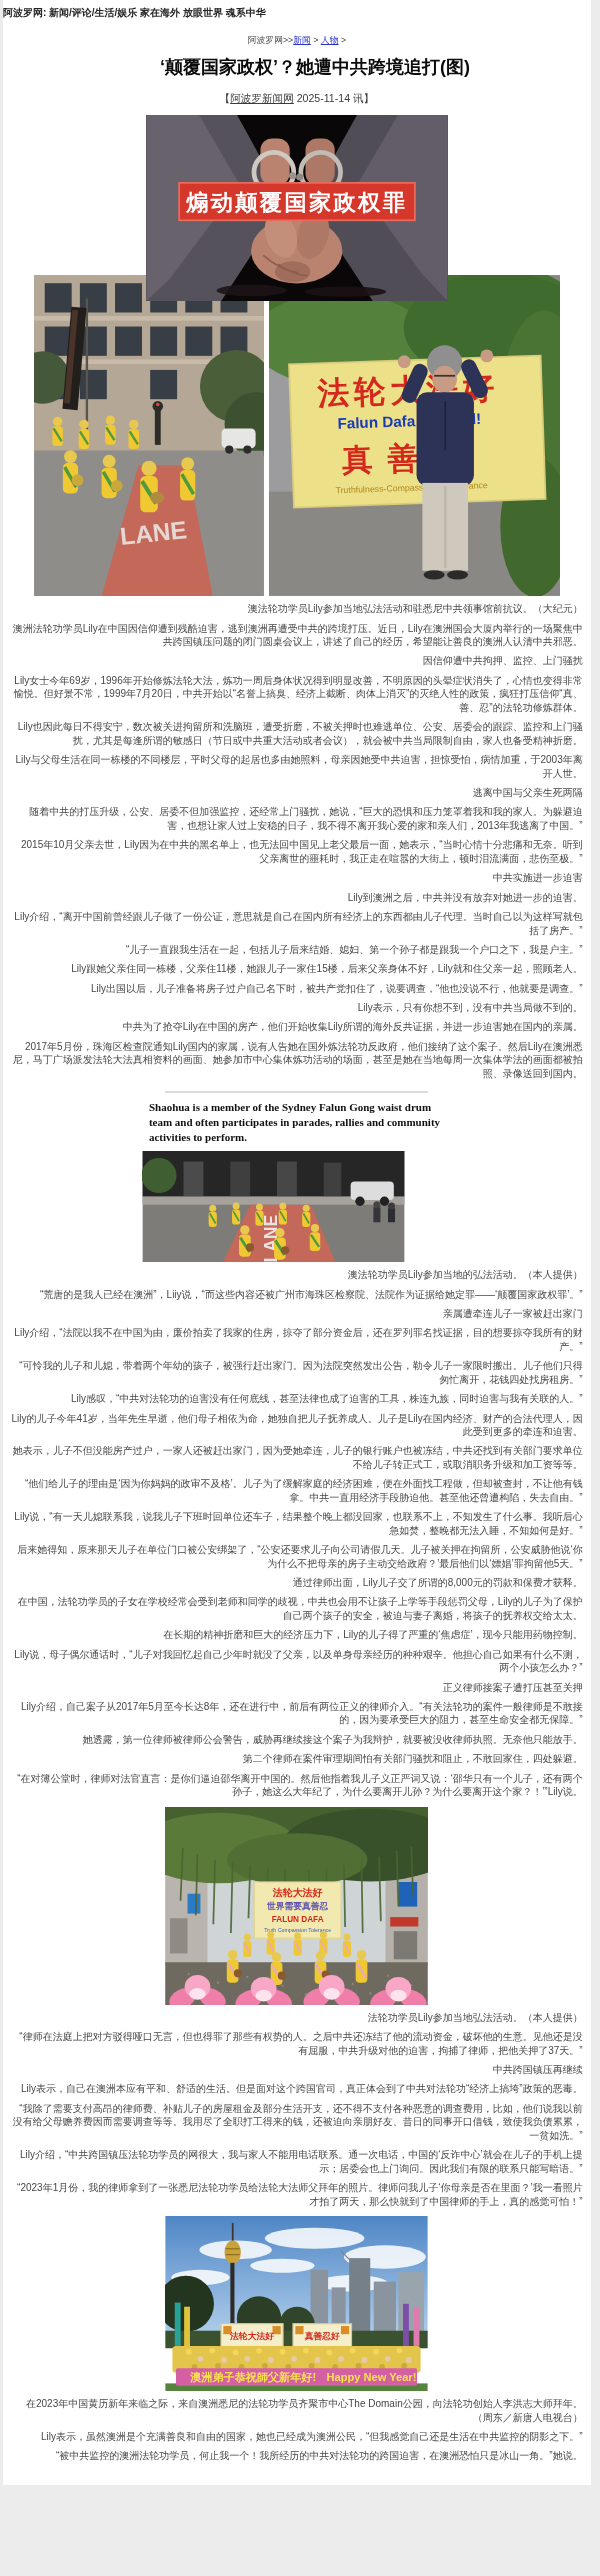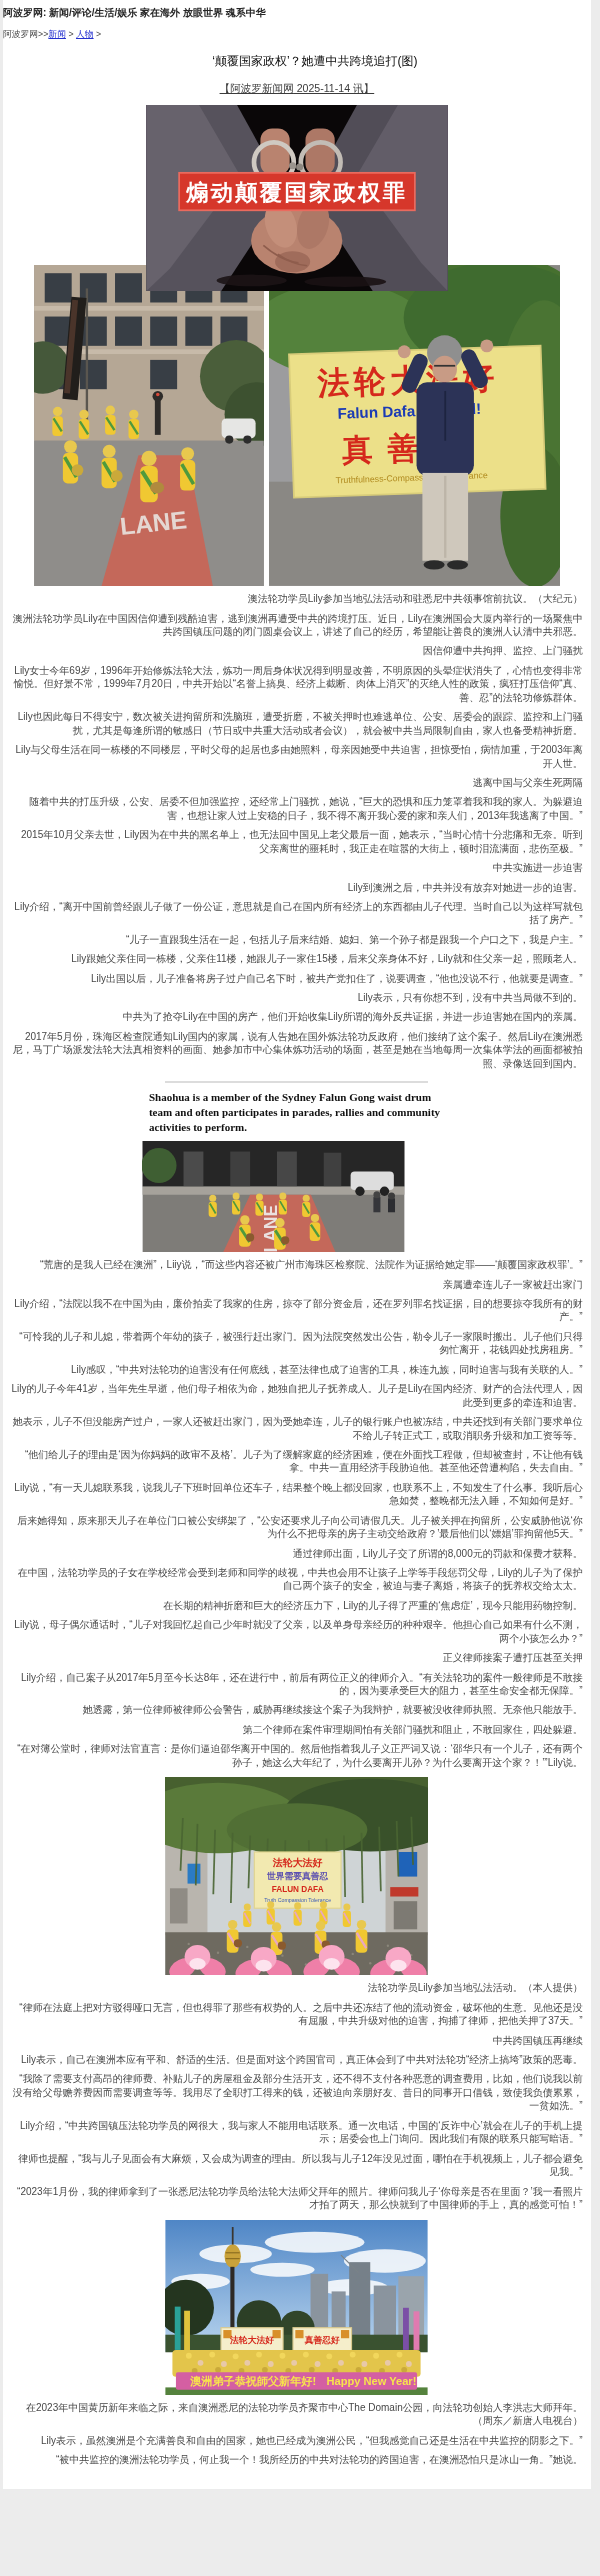--- a/index.html
+++ b/index.html
@@ -1,23 +1,23 @@
 <!DOCTYPE html>
 <html style="font-size:9.4px"><head>
 <meta charset="utf-8">
 <style>
   html,body{margin:0;padding:0;background:#ececec;}
   body{width:600px;font-family:"Liberation Sans","DejaVu Sans",sans-serif;}
   .page{margin-left:2.9px;width:588px;background:#ffffff;box-sizing:border-box;padding:5.9px 0 16.4px 0;}
   .inner{margin:0 8.2px;}
   .tagline{text-align:left;font-size:10px;font-weight:bold;color:#262626;line-height:14px;}
-  .breadcrumb{text-align:left;font-size:8.8px;color:#454545;line-height:13px;margin-top:8px;}
+  .breadcrumb{text-align:center;font-size:8.8px;color:#454545;line-height:13px;margin-top:14px;}
   a.blue{color:#2430cf;text-decoration:underline;cursor:pointer;}
-  .title{text-align:center;font-size:12px;font-weight:normal;color:#0b0b0b;line-height:21px;margin-top:10.6px;padding-left:36px;}
-  .dateline{text-align:center;font-size:10.6px;color:#3c3c3c;line-height:15.2px;margin-top:5.9px;text-decoration:underline;}
+  .title{text-align:center;font-size:18px;font-weight:bold;color:#0b0b0b;line-height:21px;margin-top:10.6px;padding-left:36px;}
+  .dateline{text-align:center;font-size:10.6px;color:#3c3c3c;line-height:15.2px;margin-top:5.9px;}
   .dateline a{color:#3c3c3c;text-decoration:underline;}
   .blk{font-size:10px;line-height:13.5px;color:#474747;margin:5.9px 0;text-align:right;}
   .h{color:#474747;}
   .cap{color:#474747;}
   figure{margin:0;padding:0;}
   .fig1{width:302px;height:152px;margin:9.4px auto 2.3px auto;position:relative;background:#f0abfc;}
   .fig2{width:526px;height:321px;margin:8.2px auto 1.2px auto;display:flex;background:#fff;}
   .fig2 .gap{width:4.7px;background:#fff;}
   .divider{width:263px;height:1.8px;background:#dcdcdc;margin:10.6px auto 5.9px auto;}
   .shaohua-card{width:310px;margin:0 auto;background:#fff;}
@@ -276,20 +276,21 @@
       </g>
       <rect x="395" y="96" width="12" height="26" fill="#35363a"></rect>
         <circle cx="401" cy="92" r="6" fill="#444"></circle>
       <rect x="420" y="98" width="12" height="24" fill="#2c2d31"></rect>
         <circle cx="426" cy="94" r="6" fill="#3c3c3c"></circle>
     </svg>
   </figure>
 
   <div class="inner">
     <div>
+        <p class="blk cap">澳法轮功学员Lily参加当地的弘法活动。（本人提供）</p>
         <p class="blk p">“荒唐的是我人已经在澳洲”，Liiy说，“而这些内容还被广州市海珠区检察院、法院作为证据给她定罪——‘颠覆国家政权罪’。”</p>
         <p class="blk h">亲属遭牵连儿子一家被赶出家门</p>
         <p class="blk p">Lily介绍，“法院以我不在中国为由，廉价拍卖了我家的住房，掠夺了部分资金后，还在罗列罪名找证据，目的想要掠夺我所有的财产。”</p>
         <p class="blk p">“可怜我的儿子和儿媳，带着两个年幼的孩子，被强行赶出家门。因为法院突然发出公告，勒令儿子一家限时搬出。儿子他们只得匆忙离开，花钱四处找房租房。”</p>
         <p class="blk p">Lily感叹，“中共对法轮功的迫害没有任何底线，甚至法律也成了迫害的工具，株连九族，同时迫害与我有关联的人。”</p>
         <p class="blk p">Lily的儿子今年41岁，当年先生早逝，他们母子相依为命，她独自把儿子抚养成人。儿子是Lily在国内经济、财产的合法代理人，因此受到更多的牵连和迫害。</p>
         <p class="blk p">她表示，儿子不但没能房产过户，一家人还被赶出家门，因为受她牵连，儿子的银行账户也被冻结，中共还找到有关部门要求单位不给儿子转正式工，或取消职务升级和加工资等等。</p>
         <p class="blk p">“他们给儿子的理由是‘因为你妈妈的政审不及格’。儿子为了缓解家庭的经济困难，便在外面找工程做，但却被查封，不让他有钱拿。中共一直用经济手段胁迫他。甚至他还曾遭构陷，失去自由。”</p>
         <p class="blk p">Lily说，“有一天儿媳联系我，说我儿子下班时回单位还车子，结果整个晚上都没回家，也联系不上，不知发生了什么事。我听后心急如焚，整晚都无法入睡，不知如何是好。”</p>
         <p class="blk p">后来她得知，原来那天儿子在单位门口被公安绑架了，“公安还要求儿子向公司请假几天。儿子被关押在拘留所，公安威胁他说‘你为什么不把母亲的房子主动交给政府？’最后他们以‘嫖娼’罪拘留他5天。”</p>
@@ -436,21 +437,20 @@
   </figure>
 
   <div class="inner">
     <div>
         <p class="blk cap">法轮功学员Lily参加当地弘法活动。（本人提供）</p>
         <p class="blk p">“律师在法庭上把对方驳得哑口无言，但也得罪了那些有权势的人。之后中共还冻结了他的流动资金，破坏他的生意。见他还是没有屈服，中共升级对他的迫害，拘捕了律师，把他关押了37天。”</p>
         <p class="blk h">中共跨国镇压再继续</p>
         <p class="blk p">Lily表示，自己在澳洲本应有平和、舒适的生活。但是面对这个跨国官司，真正体会到了中共对法轮功“经济上搞垮”政策的恶毒。</p>
         <p class="blk p">“我除了需要支付高昂的律师费、补贴儿子的房屋租金及部分生活开支，还不得不支付各种恶意的调查费用，比如，他们说我以前没有给父母赡养费因而需要调查等等。我用尽了全职打工得来的钱，还被迫向亲朋好友、昔日的同事开口借钱，致使我负债累累，一贫如洗。”</p>
         <p class="blk p">Lily介绍，“中共跨国镇压法轮功学员的网很大，我与家人不能用电话联系。通一次电话，中国的‘反诈中心’就会在儿子的手机上提示；居委会也上门询问。因此我们有限的联系只能写暗语。”</p>
-        <p class="blk p">律师也提醒，“我与儿子见面会有大麻烦，又会成为调查的理由。所以我与儿子12年没见过面，哪怕在手机视频上，儿子都会避免见我。”</p>
         <p class="blk p">“2023年1月份，我的律师拿到了一张悉尼法轮功学员给法轮大法师父拜年的照片。律师问我儿子‘你母亲是否在里面？’我一看照片才拍了两天，那么快就到了中国律师的手上，真的感觉可怕！”</p>
       </div>
   </div>
 
   <figure style="margin:0;">
     <svg class="fig5" width="263" height="175" viewBox="0 0 448 299">
       <defs>
         <linearGradient id="skyg" x1="0" y1="0" x2="0" y2="1">
           <stop offset="0" stop-color="#4f86c6"></stop>
             <stop offset="1" stop-color="#b8d4ee"></stop>

